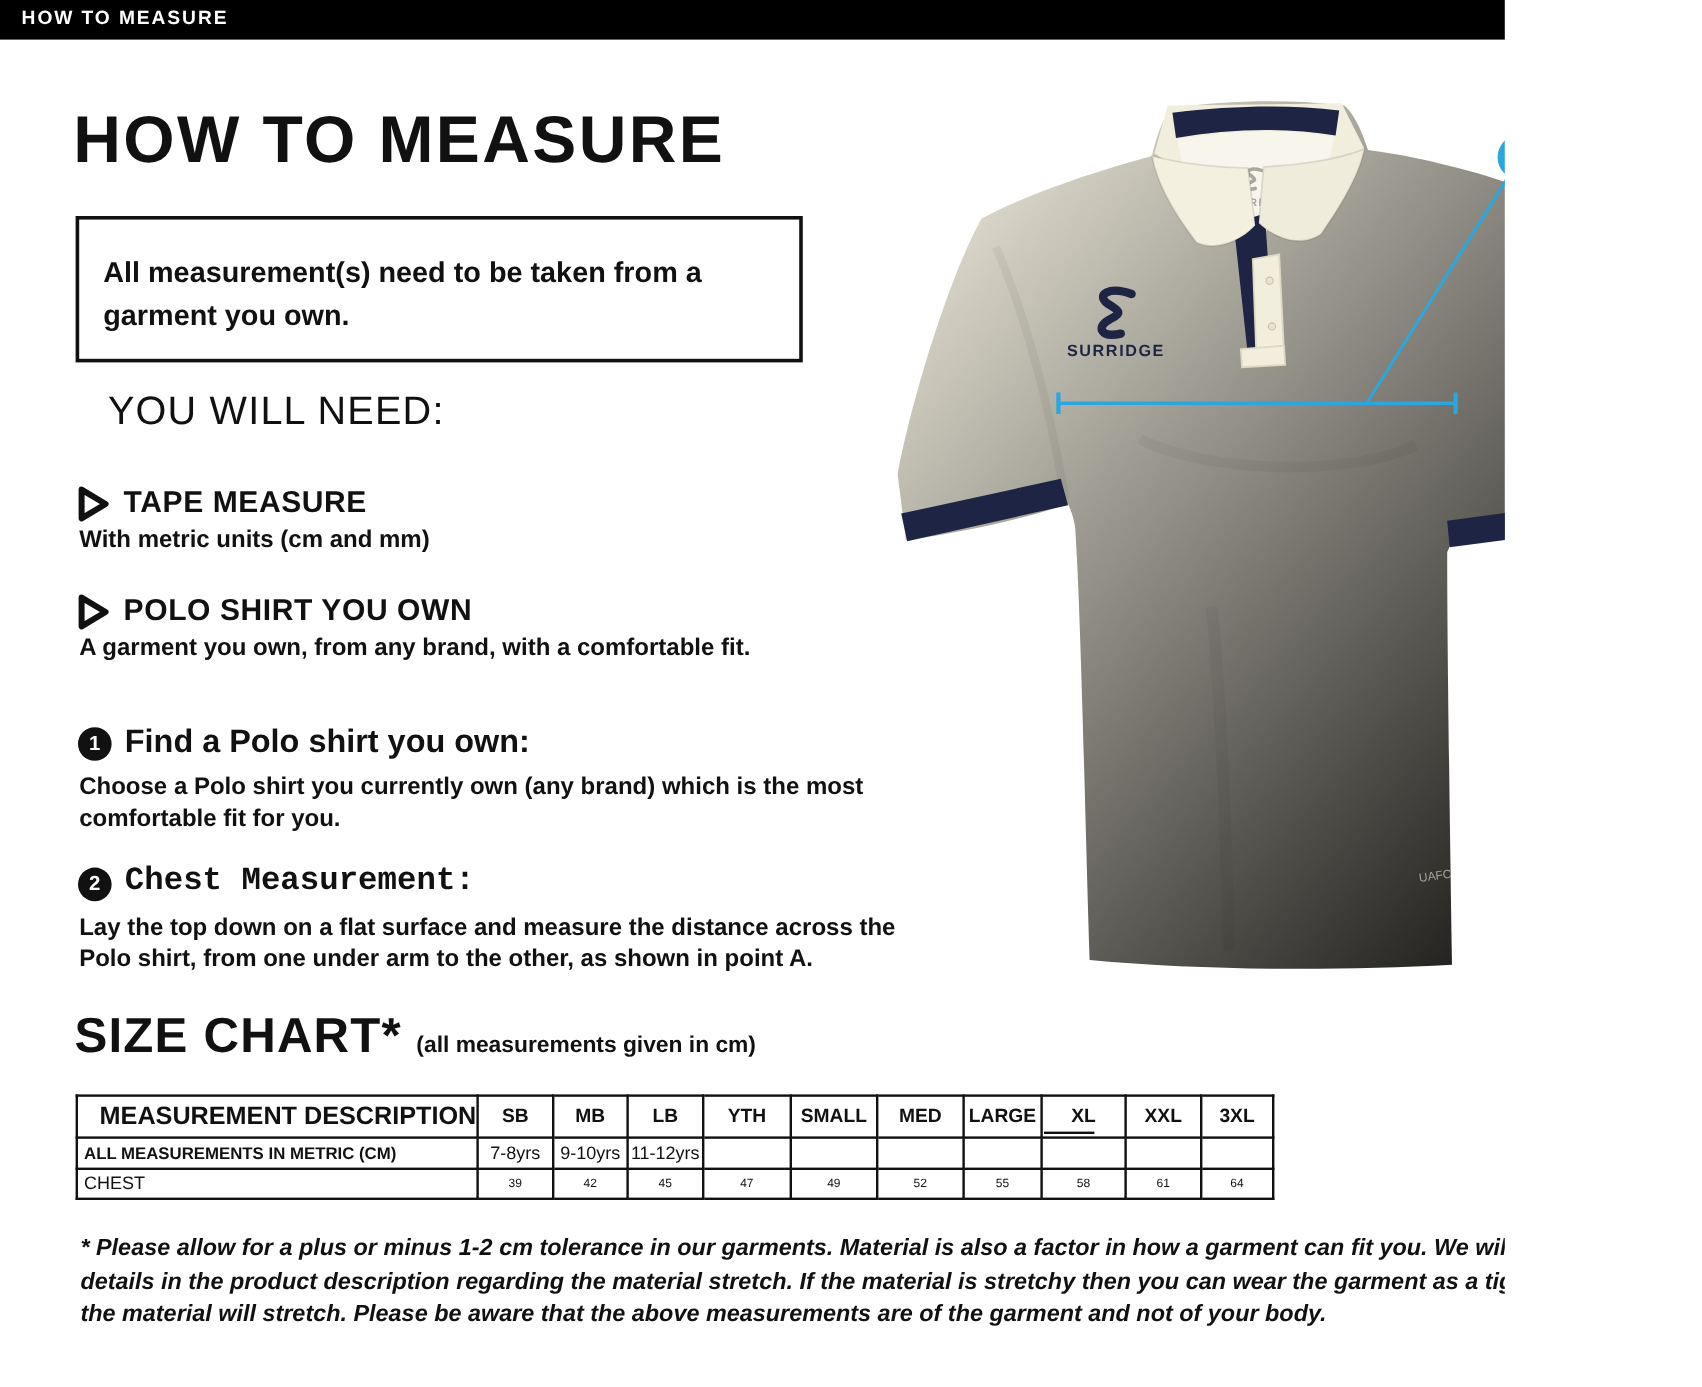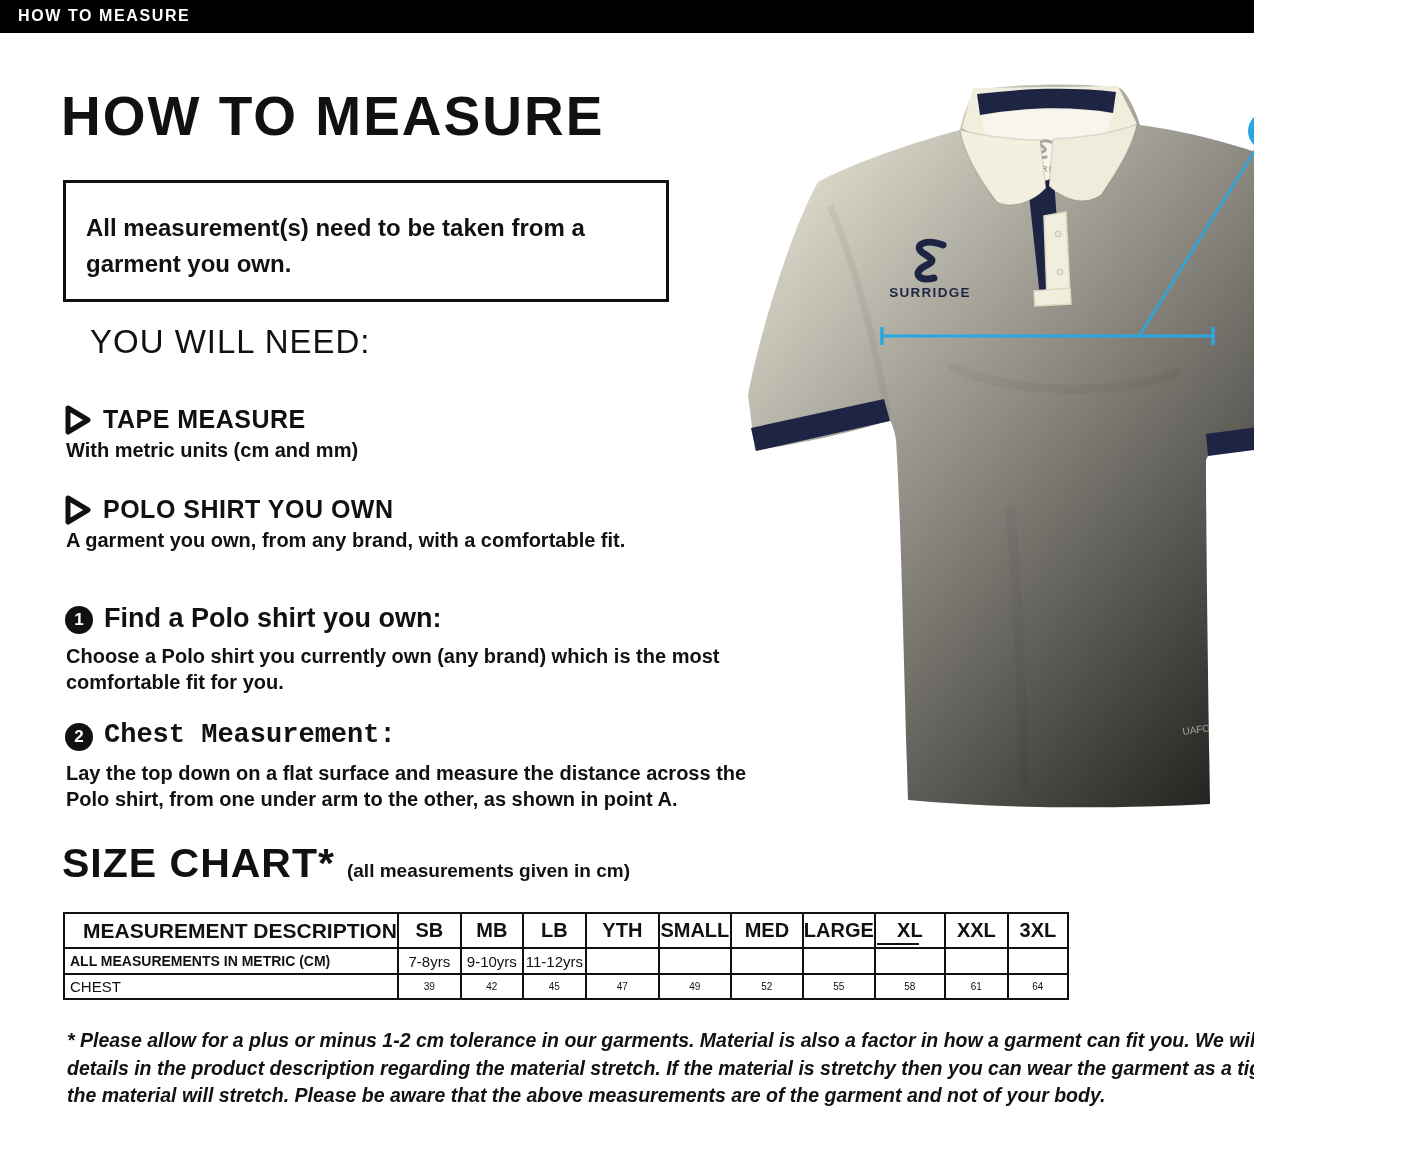--- a/index.html
+++ b/index.html
@@ -30,21 +30,21 @@
   .step-desc{position:absolute;width:705px;font-size:20px;font-weight:bold;line-height:1.32;}
 
   .size-heading{position:absolute;left:62px;top:840px;}
   .size-heading .big{font-size:41px;font-weight:800;letter-spacing:1px;}
   .size-heading .small{font-size:19px;font-weight:bold;margin-left:12px;}
 
   
   .size-table{position:absolute;left:63px;top:912px;border-collapse:collapse;table-layout:fixed;}
   .size-table th,.size-table td{border:2px solid #111;text-align:center;vertical-align:middle;
     padding:0;overflow:hidden;white-space:nowrap;}
-  .size-table th{height:33px;font-size:20px;font-weight:bold;}
+  .size-table th{height:33px;font-size:16px;font-weight:bold;}
   .size-table th.desc{font-size:21px;text-align:left;padding-left:18px;}
   .size-table tr.metric td{height:24px;font-size:15px;}
   .size-table tr.metric td.rowlabel{font-size:14px;font-weight:bold;text-align:left;padding-left:5px;}
   .size-table tr.chest td{height:23px;font-size:10px;}
   .size-table tr.chest td.rowlabel{font-size:15px;text-align:left;padding-left:5px;}
   .size-table th.xl{position:relative;}
   .xl-mark{position:absolute;left:1px;bottom:2px;width:62%;height:2px;background:#111;}
 
   .footnote{position:absolute;left:67px;top:1027px;width:1312px;font-size:19.5px;
     font-weight:bold;font-style:italic;line-height:1.42;}

